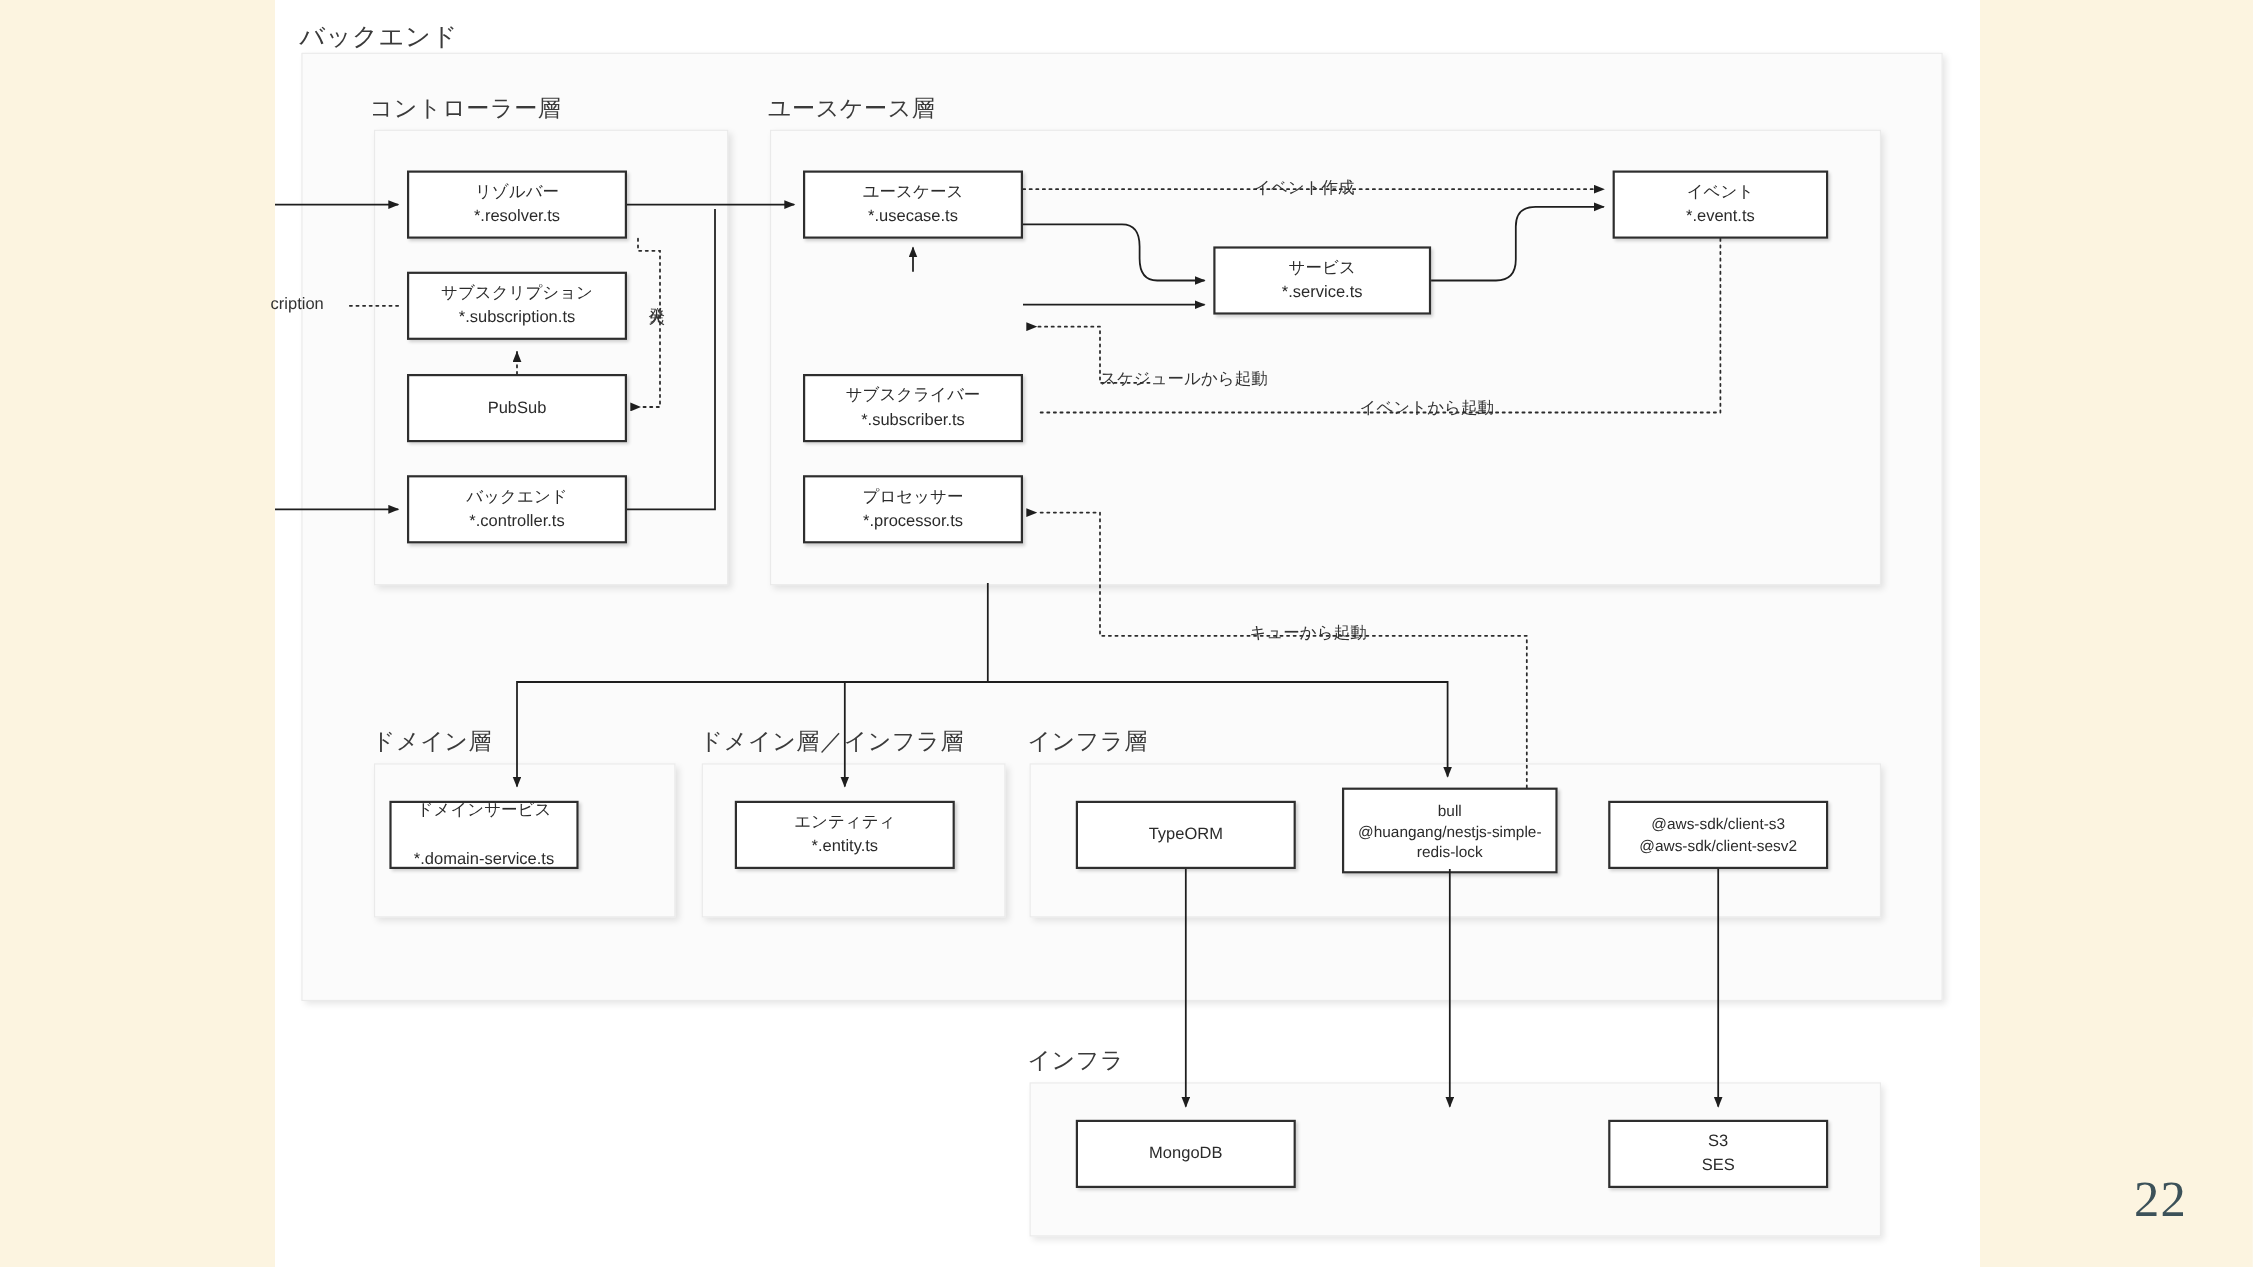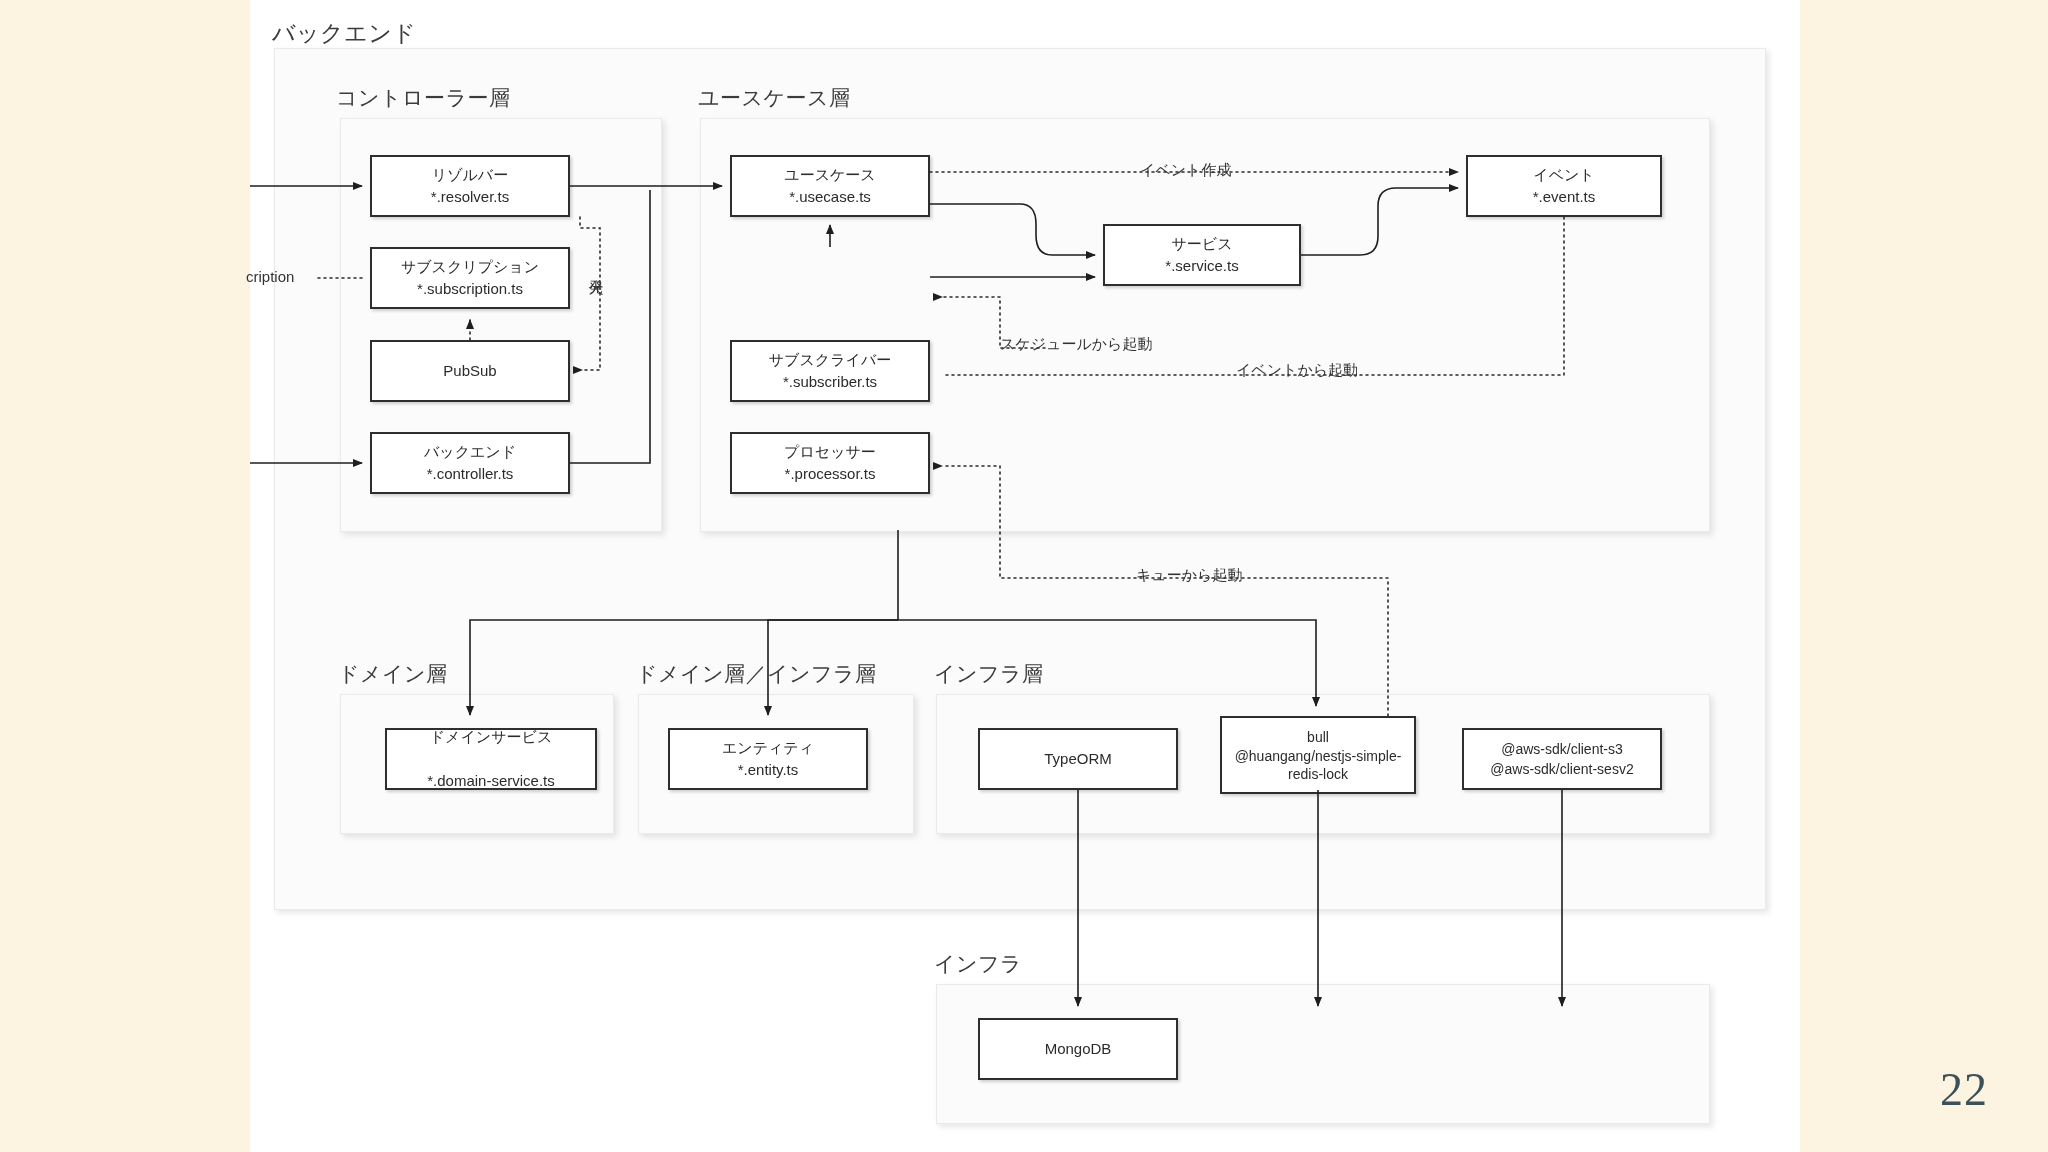--- a/index.html
+++ b/index.html
@@ -128,21 +128,21 @@
   <div class="node" style="left:1103px;top:224px;width:198px;height:62px;">
     <span class="l1">サービス</span>
     <span class="l2">*.service.ts</span>
   </div>
 
   <div class="node" style="left:1466px;top:155px;width:196px;height:62px;">
     <span class="l1">イベント</span>
     <span class="l2">*.event.ts</span>
   </div>
 
-  <div class="node" style="left:385px;top:728px;width:212px;height:62px;gap:22px;">
+  <div class="node" style="left:354px;top:728px;width:172px;height:62px;gap:22px;">
     <span class="l1">ドメインサービス</span>
     <span class="l2">*.domain-service.ts</span>
   </div>
 
   <div class="node" style="left:668px;top:728px;width:200px;height:62px;">
     <span class="l1">エンティティ</span>
     <span class="l2">*.entity.ts</span>
   </div>
 
   <div class="node" style="left:978px;top:728px;width:200px;height:62px;">
@@ -157,20 +157,24 @@
   <div class="node" style="left:1462px;top:728px;width:200px;height:62px;font-size:14px;">
     <span class="l1">@aws-sdk/client-s3</span>
     <span class="l2">@aws-sdk/client-sesv2</span>
   </div>
 
   <div class="node" style="left:978px;top:1018px;width:200px;height:62px;">
     <span class="l1">MongoDB</span>
   </div>
 
 
+  <div class="node" style="left:1462px;top:1018px;width:200px;height:62px;">
+    <span class="l1">S3</span>
+    <span class="l2">SES</span>
+  </div>
 
   <div class="edge-label" style="left:246px;top:268px;">cription</div>
 
   <div class="edge-label vert" style="left:586px;top:268px;">発火</div>
 
   <div class="edge-label" style="left:1140px;top:161px;">イベント作成</div>
 
   <div class="edge-label" style="left:1000px;top:335px;">スケジュールから起動</div>
 
   <div class="edge-label" style="left:1236px;top:361px;">イベントから起動</div>

